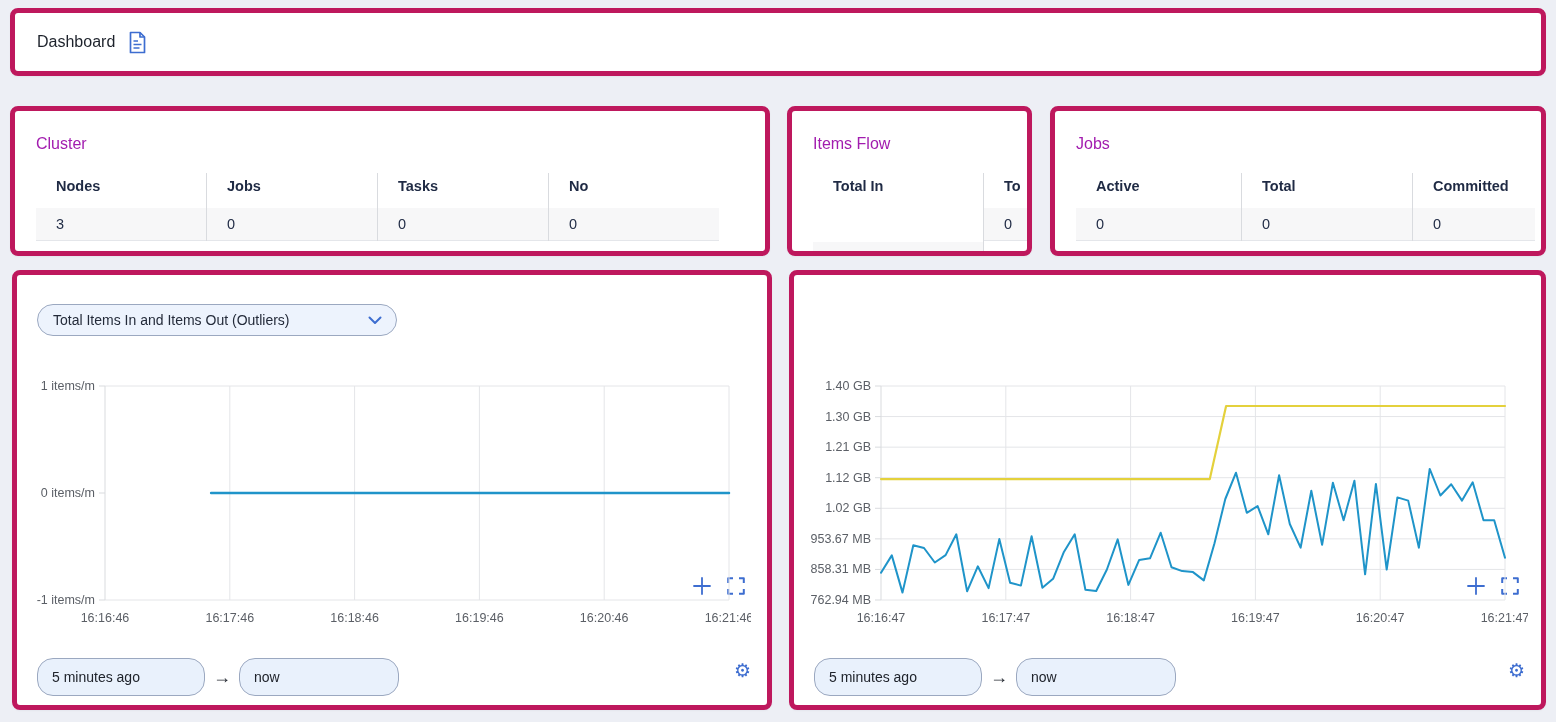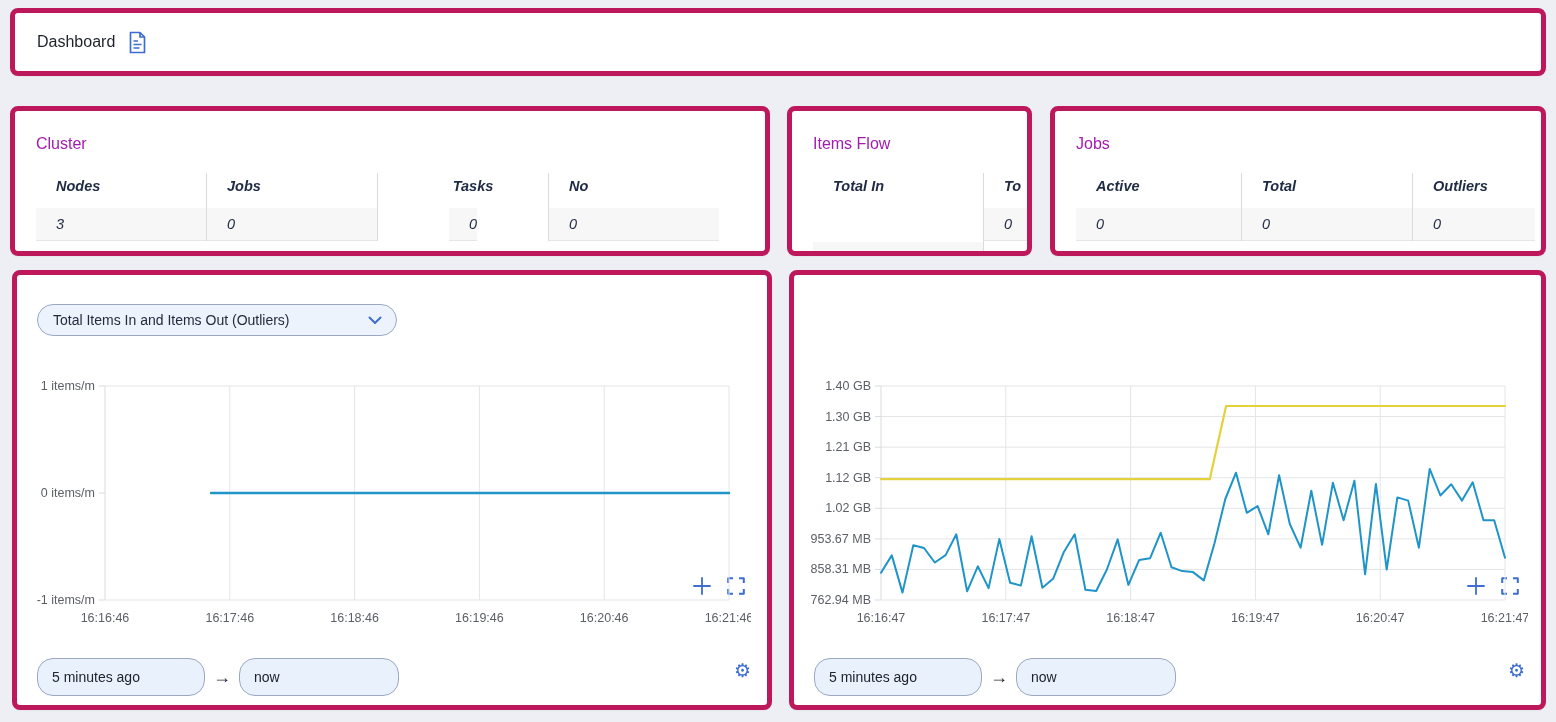--- a/index.html
+++ b/index.html
@@ -12,21 +12,21 @@
   .card{
     position:absolute;background:#ffffff;border:5px solid #be185d;border-radius:8px;
     box-sizing:border-box;box-shadow:0 1px 2px rgba(16,24,40,.04);overflow:hidden;
   }
   
   .header-card{left:10px;top:8px;width:1536px;height:68px;display:flex;align-items:center;padding-left:22px;}
   .header-title{font-size:16px;color:#1d222b;}
   .doc-icon{margin-left:13px;display:block;}
   
   .stat-card .card-title{position:absolute;left:21px;top:24px;font-size:16px;color:#a21caf;}
-  .stat-table{position:absolute;left:21px;top:62px;display:flex;white-space:nowrap;font-style:italic;}
+  .stat-table{position:absolute;left:21px;top:62px;display:flex;white-space:nowrap;}
   .stat-col{display:flex;flex-direction:column;}
   .stat-col + .stat-col{border-left:1px solid #d9dbdf;}
   .stat-head{height:26px;line-height:26px;padding-left:20px;font-weight:700;font-size:14.5px;color:#1f2a44;margin-bottom:9px;}
   .stat-val{height:32px;line-height:32px;padding-left:20px;font-size:14.5px;color:#1f2a44;background:#f7f7f8;border-bottom:1px solid #e4e6ea;}
   
   .panel{top:270px;height:440px;}
   .dropdown{
     position:absolute;left:20px;top:29px;height:32px;border-radius:16px;
     background:#edf3fd;border:1px solid #9ba8c0;box-sizing:border-box;
     display:flex;align-items:center;justify-content:space-between;
@@ -66,21 +66,21 @@
   <div class="card-title">Cluster</div>
   <div class="stat-table">
       <div class="stat-col" style="width: 170px;">
         <div class="stat-head">Nodes</div>
         <div class="stat-val">3</div>
       </div>
       <div class="stat-col" style="width: 170px;">
         <div class="stat-head">Jobs</div>
         <div class="stat-val">0</div>
       </div>
-      <div class="stat-col" style="width: 170px; align-items: center;">
+      <div class="stat-col" style="width: 170px;">
         <div class="stat-head">Tasks</div>
         <div class="stat-val">0</div>
       </div>
       <div class="stat-col" style="width: 170px;">
         <div class="stat-head">No</div>
         <div class="stat-val">0</div>
       </div>
     </div>
 </div>
 <div class="card stat-card" style="left:787px;top:106px;width:245px;height:150px;">
@@ -101,21 +101,21 @@
   <div class="stat-table">
       <div class="stat-col" style="width: 165px;">
         <div class="stat-head">Active</div>
         <div class="stat-val">0</div>
       </div>
       <div class="stat-col" style="width: 170px;">
         <div class="stat-head">Total</div>
         <div class="stat-val">0</div>
       </div>
       <div class="stat-col" style="width: 122px;">
-        <div class="stat-head">Outliers</div>
+        <div class="stat-head">Committed</div>
         <div class="stat-val">0</div>
       </div>
     </div>
 </div>
 
 <div class="card panel" style="left:12px;width:760px;">
   <div class="dropdown dd-left">
     <span>Total Items In and Items Out (Outliers)</span>
     <svg width="14" height="9" viewBox="0 0 14 9">
       <path d="M1.5 1.5 L7 7 L12.5 1.5" fill="none" stroke="#3d6dd0" stroke-width="2" stroke-linecap="round" stroke-linejoin="round"></path>

